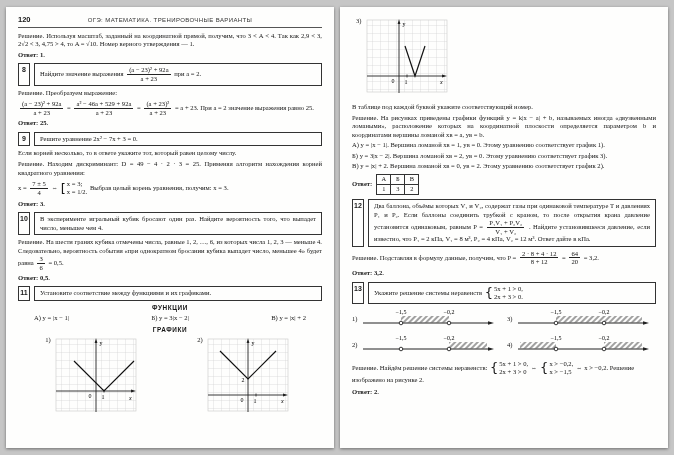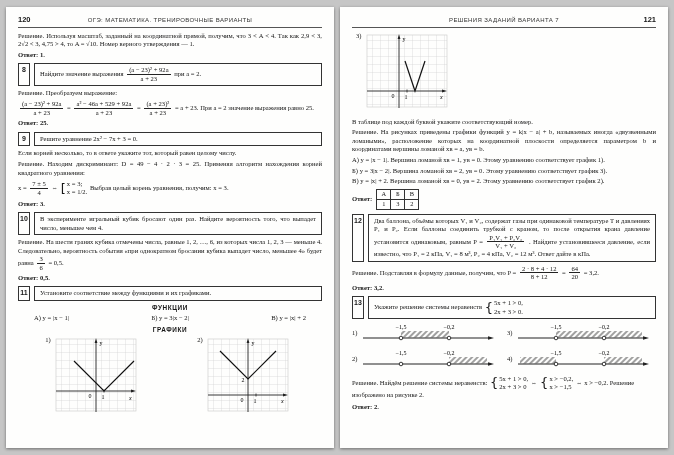--- a/index.html
+++ b/index.html
@@ -159,25 +159,20 @@
           <text x="76" y="67" font-size="6" font-style="italic">x</text>
           <text x="38.5" y="66" font-size="6" text-anchor="end">0</text>
           <text x="50" y="66.5" font-size="6" text-anchor="middle">1</text>
           <text x="39.5" y="45.5" font-size="6" text-anchor="end">2</text>
         </svg>
       </div>
     </div>
   </div>
 
   <div class="page">
-    <div class="pagehead">
-      <span class="sp"></span>
-      <span class="rh">РЕШЕНИЯ ЗАДАНИЙ ВАРИАНТА 7</span>
-      <span class="pn right">121</span>
-    </div>
 
     <div class="gfig" style="margin:2px 0 2px 4px;">
       <span class="glabel">3)</span>
       <svg width="90" height="84" viewBox="0 0 90 84">
         <defs>
             <pattern id="gridC" width="8" height="8" patternUnits="userSpaceOnUse">
               <path d="M8 0H0V8" fill="none" stroke="#c8c8c8" stroke-width="0.6"></path>
             </pattern>
           </defs>
         <rect x="3" y="3" width="80" height="72" fill="url(#gridC)" stroke="#c8c8c8" stroke-width="0.6"></rect>

